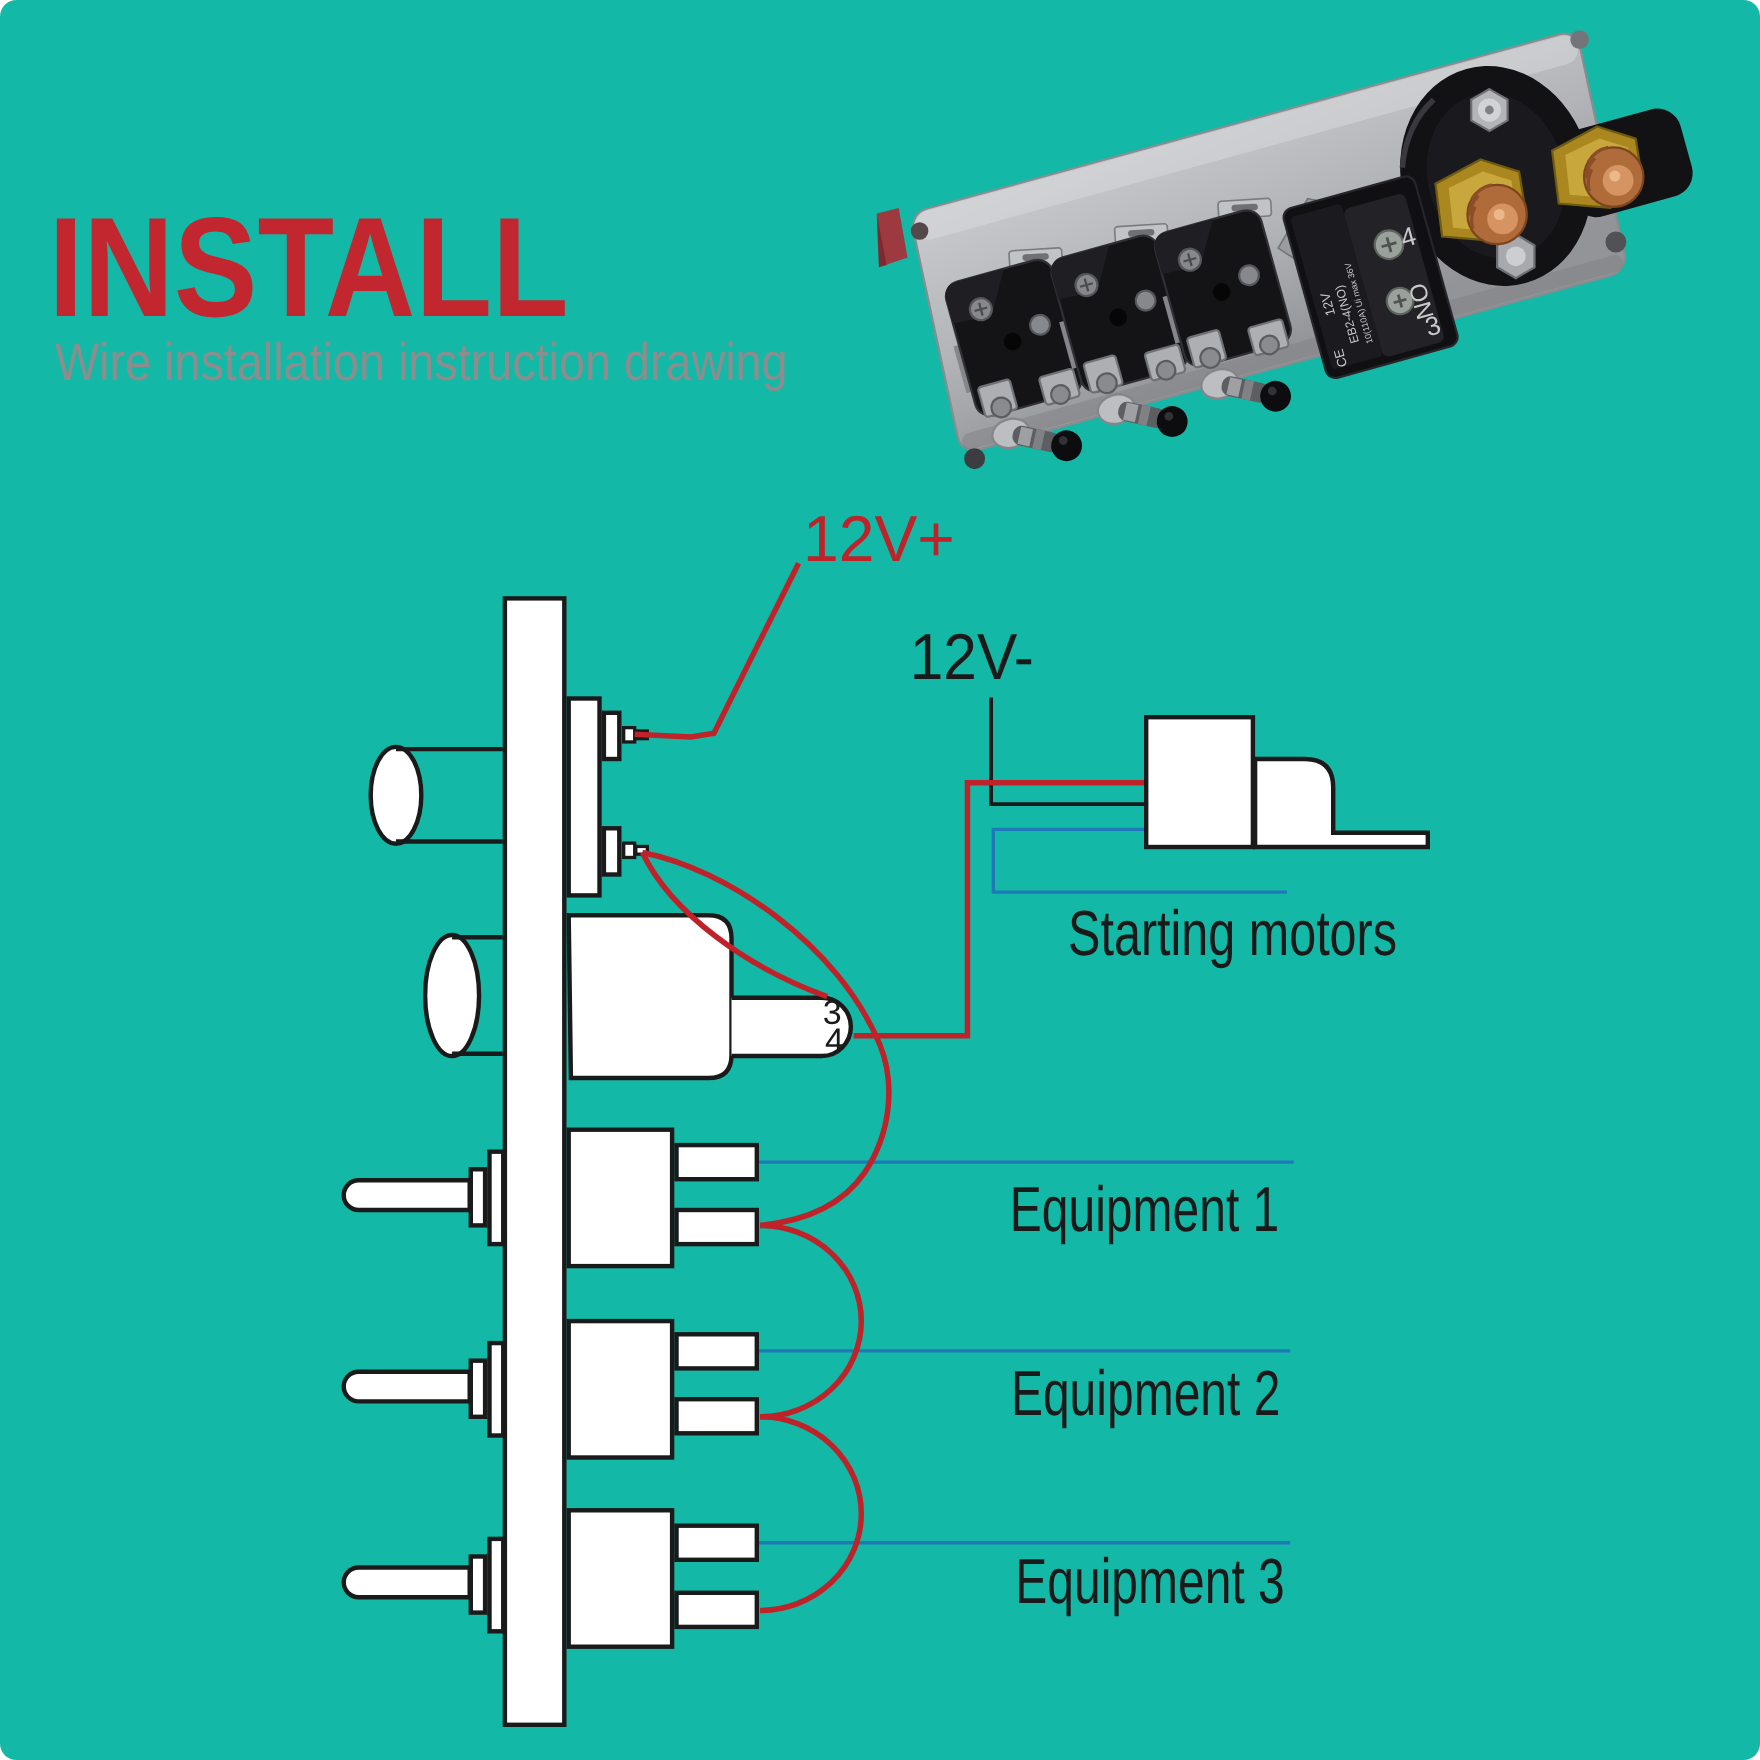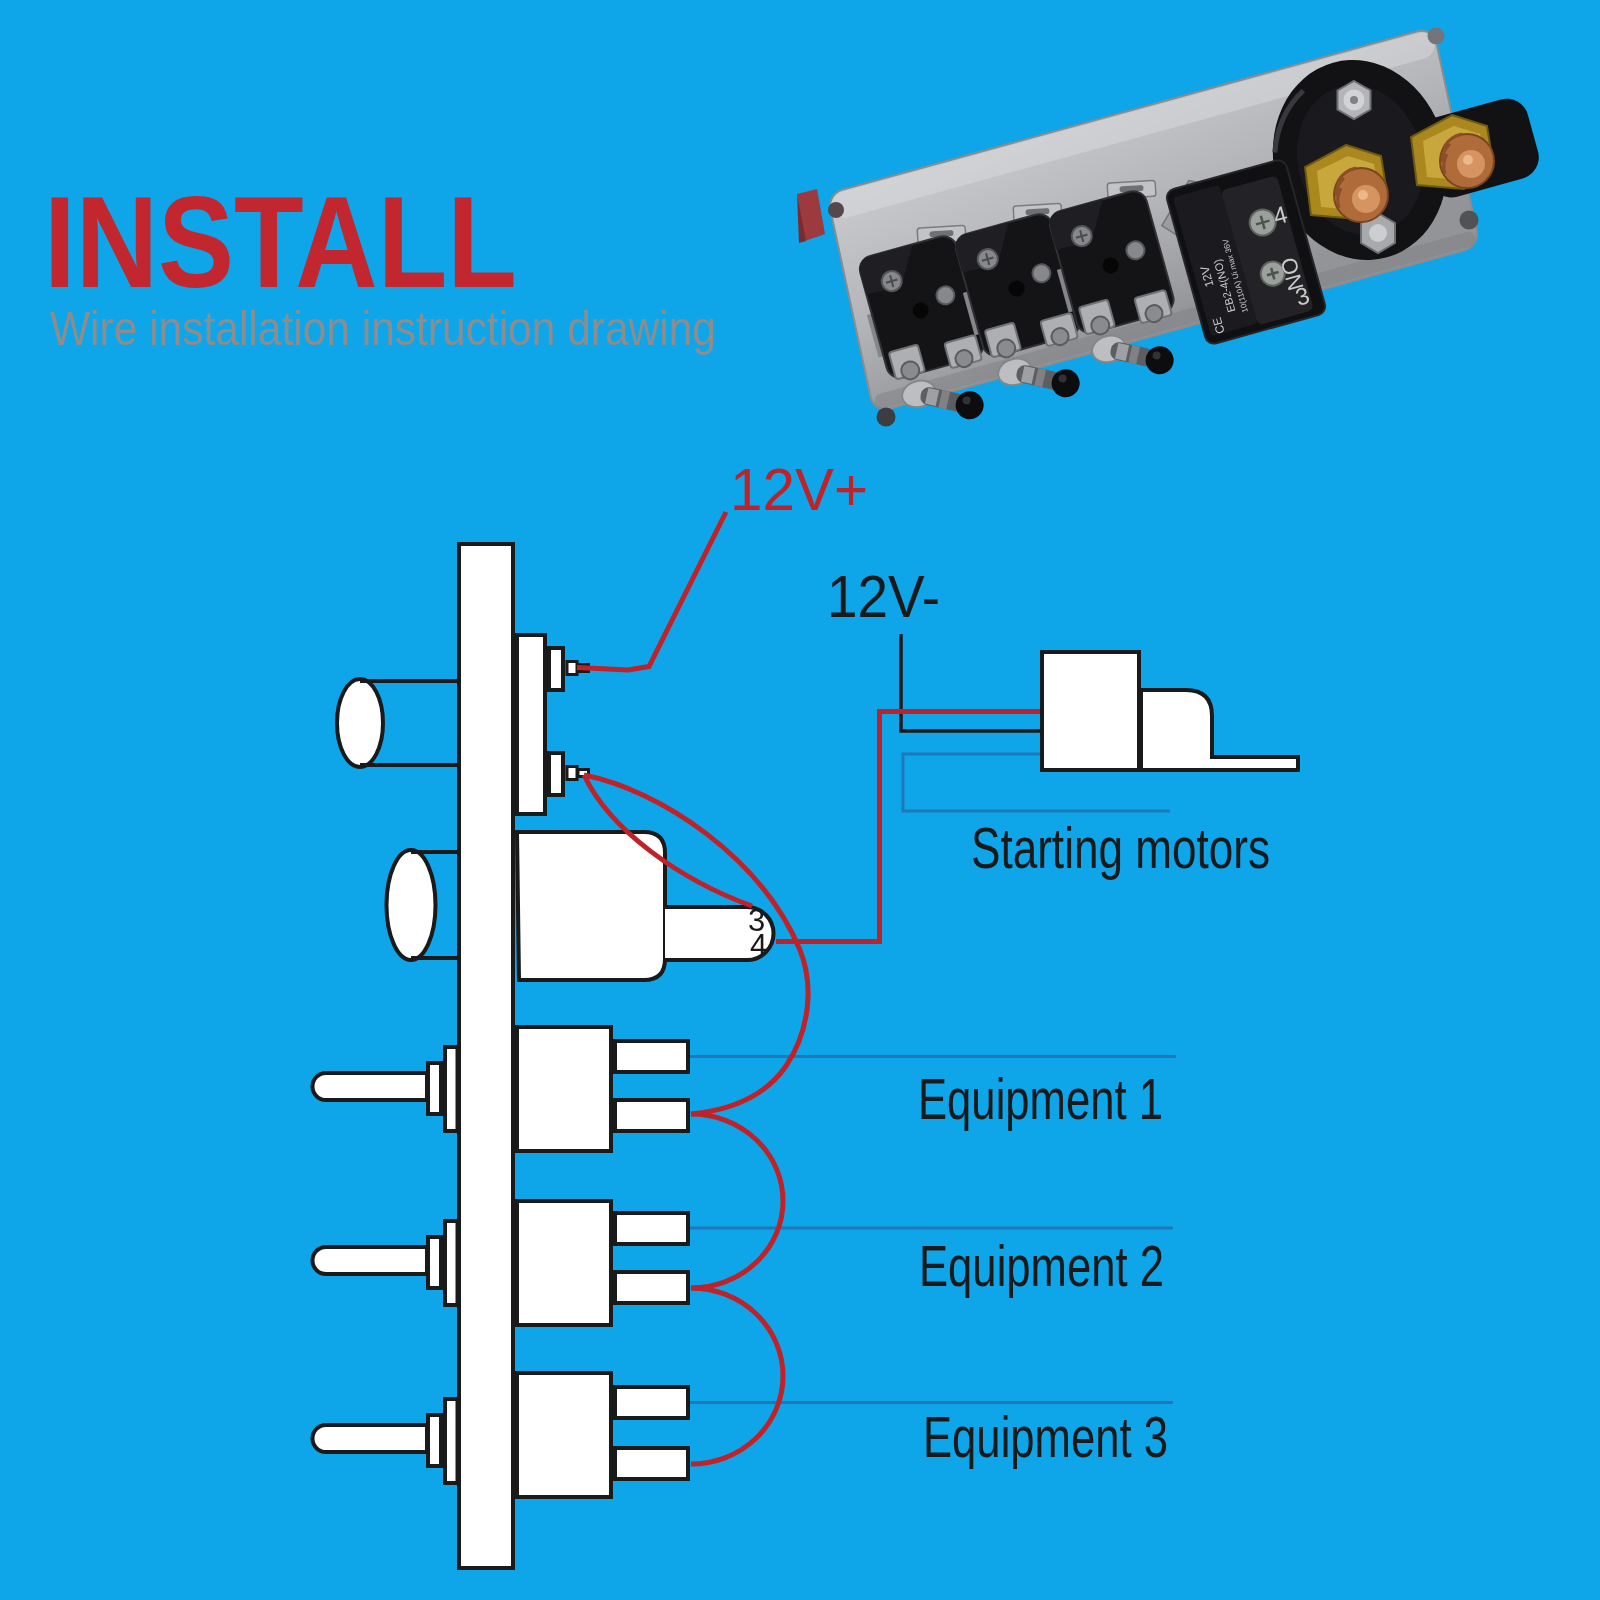--- a/index.html
+++ b/index.html
@@ -1,16 +1,16 @@
 <!DOCTYPE html>
 <html><head>
 <meta charset="utf-8">
 <style>
 html,body{margin:0;padding:0;background:#ffffff;}
-#page{width:1600px;height:1600px;position:relative;overflow:hidden;background:#0ea5e9;}
+#page{width:1600px;height:1600px;position:relative;overflow:hidden;background:#14b8a6;border-radius:15px;}
 text{font-family:"Liberation Sans",sans-serif;}
 </style>
 </head>
 <body>
 <div id="page">
 <svg width="1600" height="1600" viewBox="0 0 1600 1600">
 <defs>
 <linearGradient id="panelGrad" x1="0" y1="0" x2="0.35" y2="1">
 <stop offset="0" stop-color="#cacbce"></stop>
 <stop offset="0.55" stop-color="#b3b4b7"></stop>

